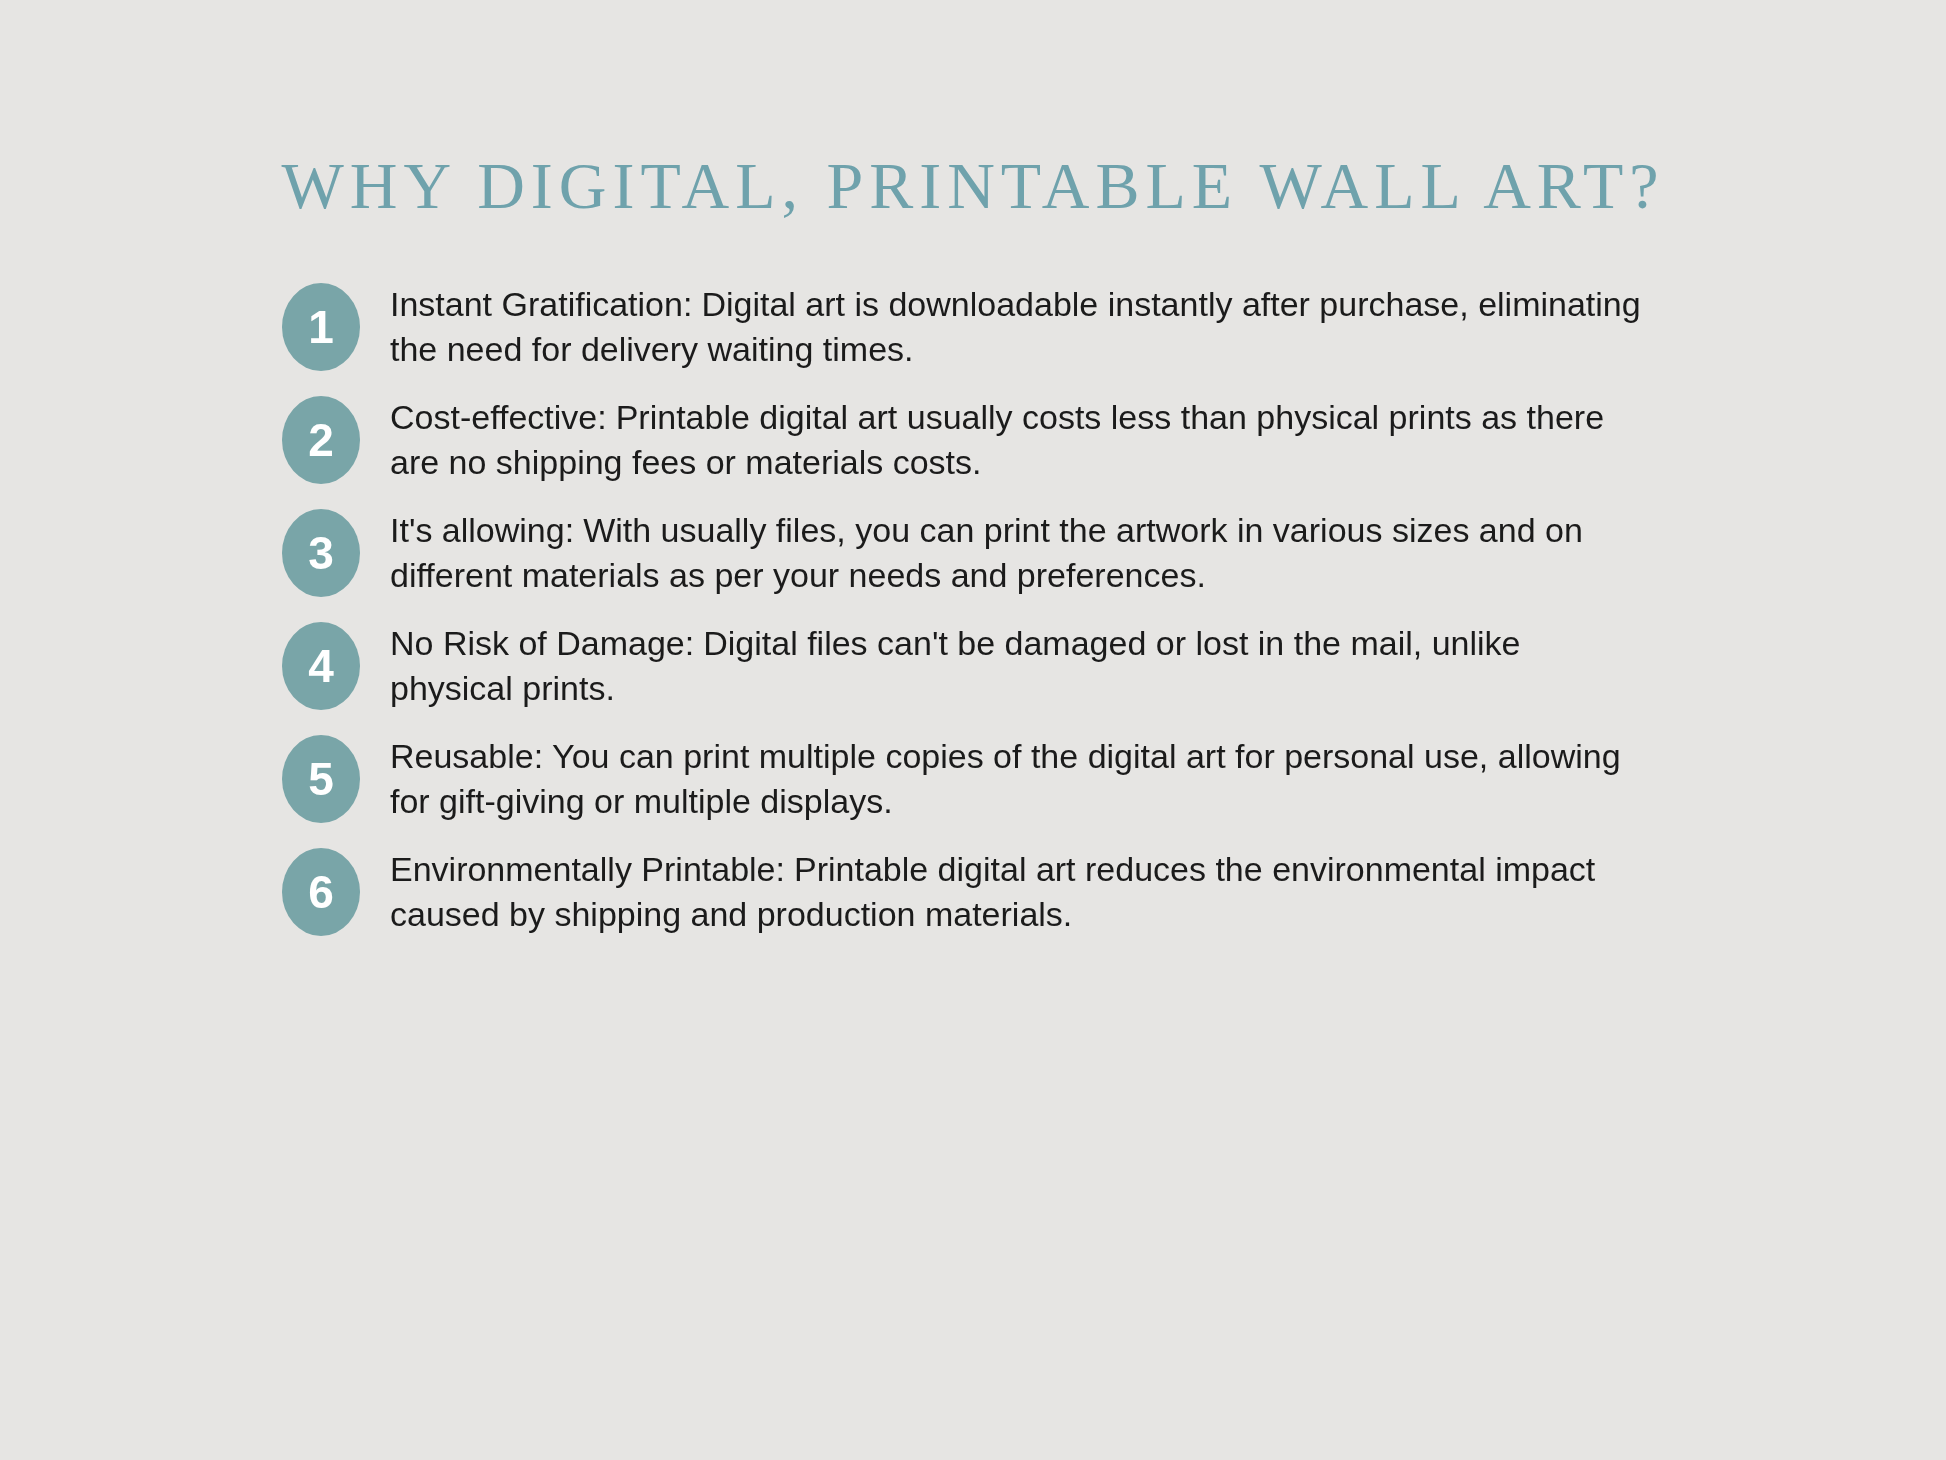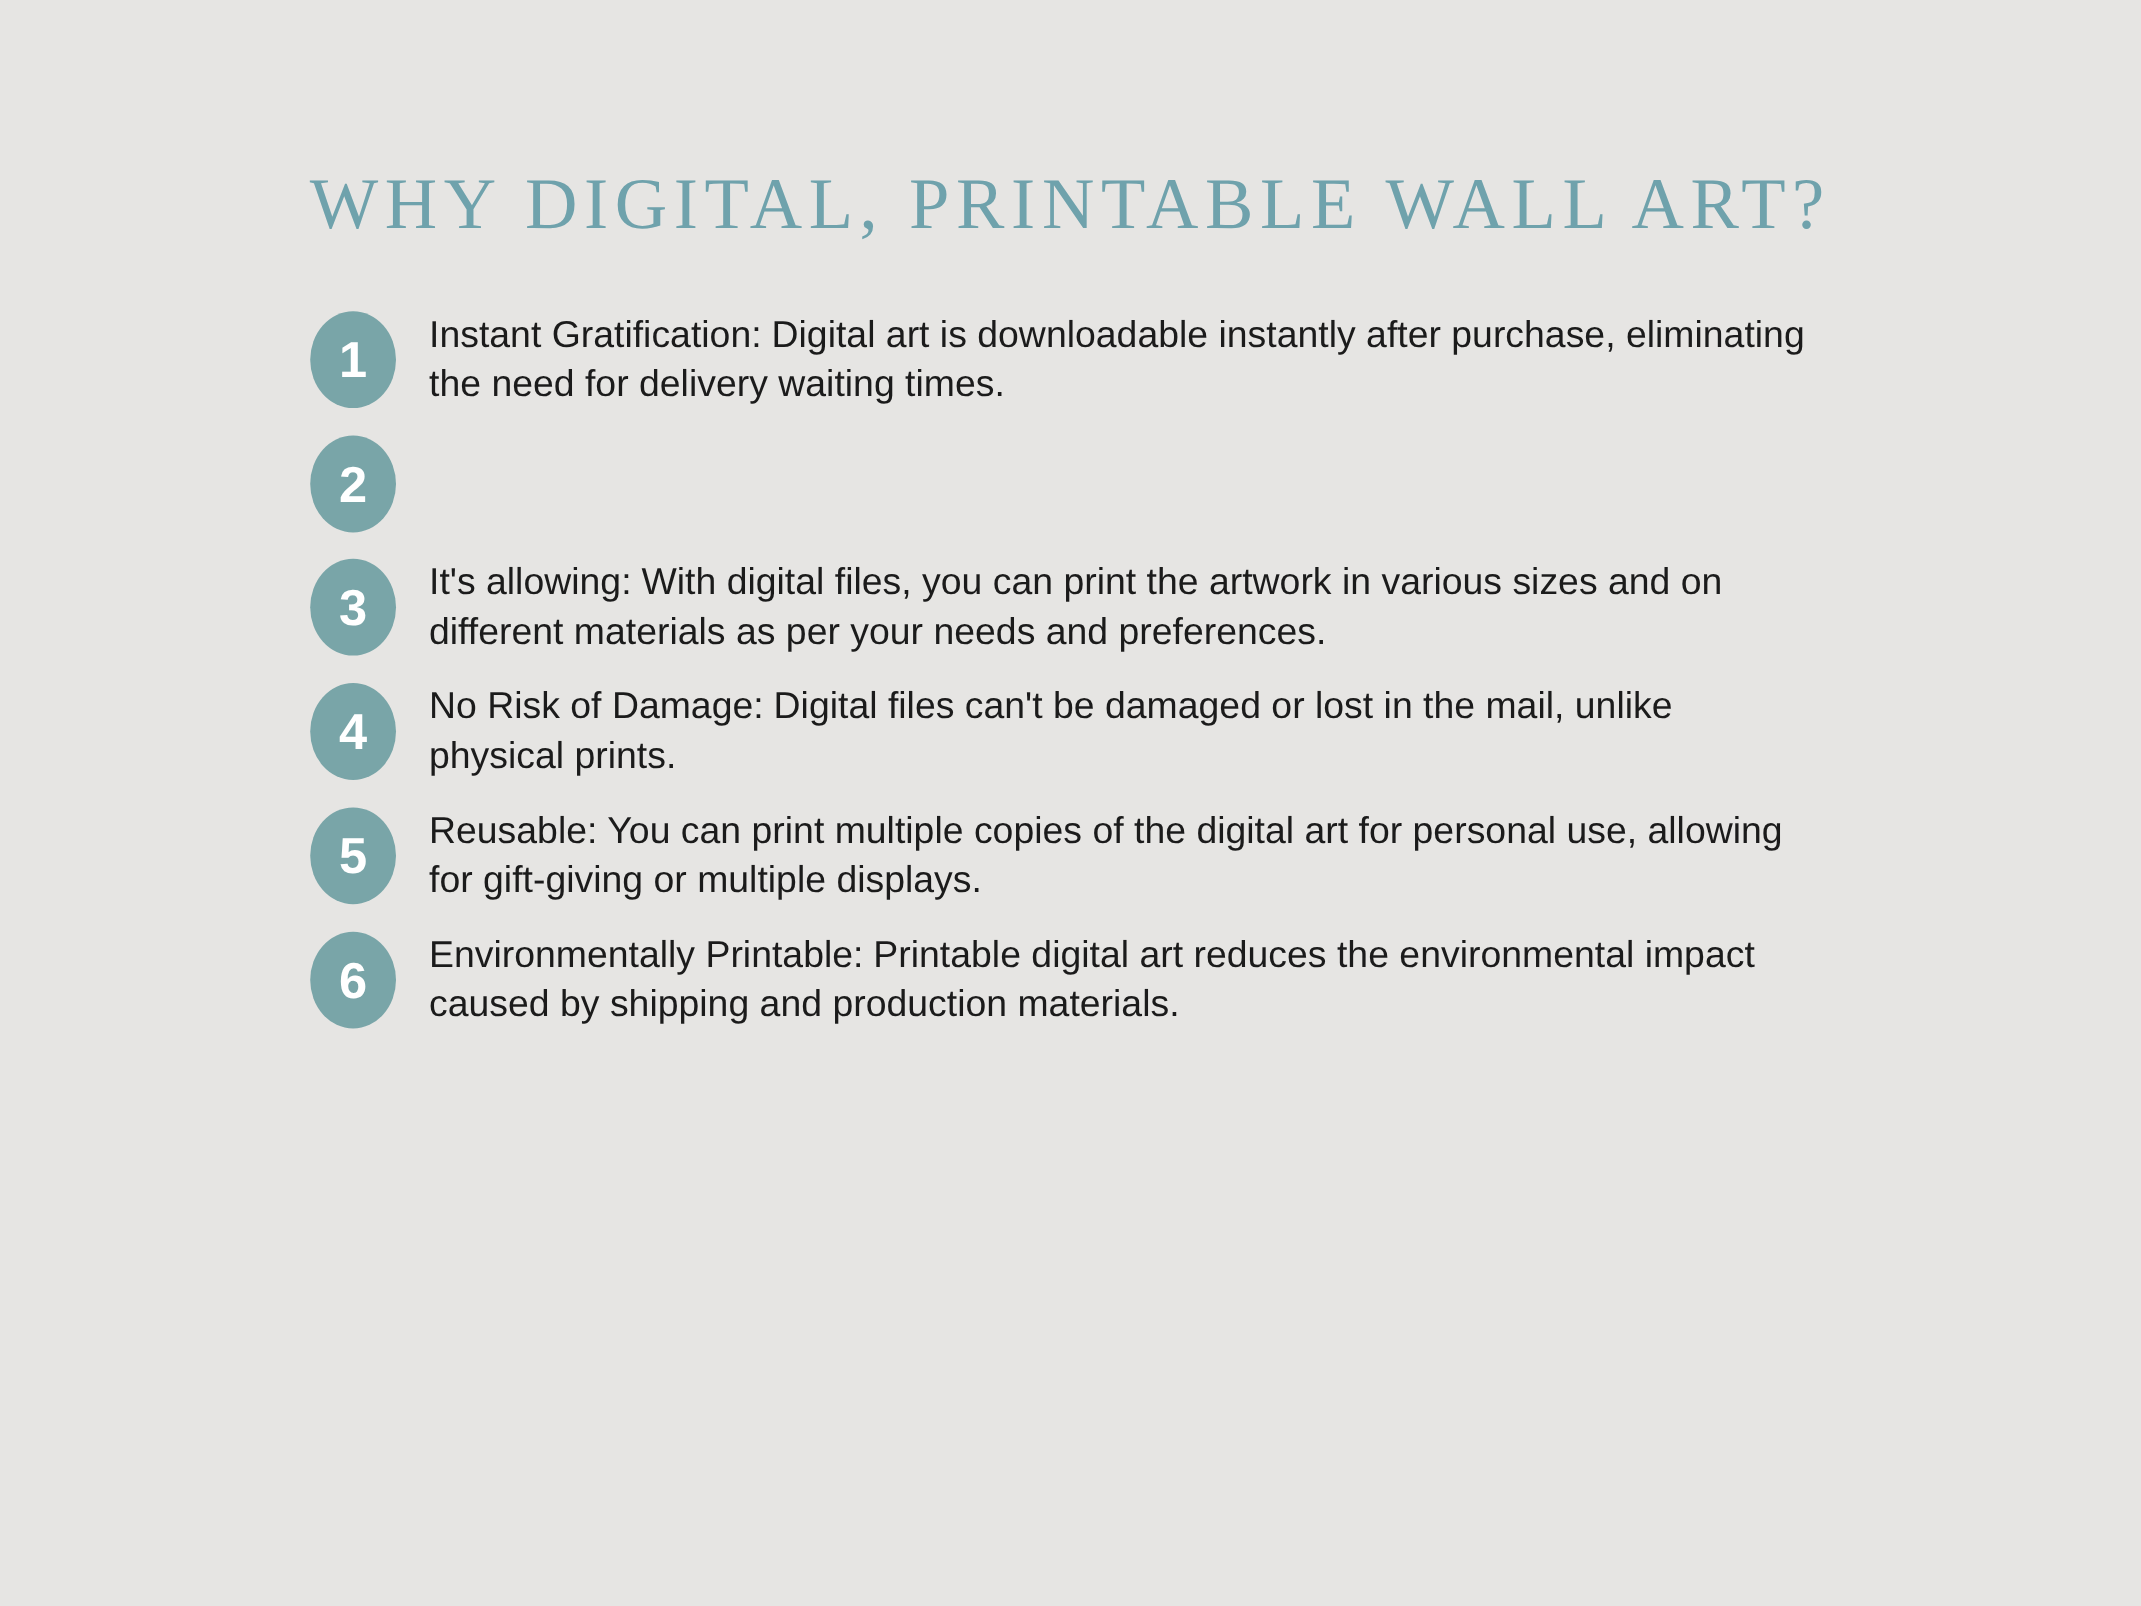--- a/index.html
+++ b/index.html
@@ -81,28 +81,31 @@
     </span>
     <p class="item-text">
       <strong class="item-label">Instant Gratification:</strong><span class="item-description">Digital art is downloadable instantly after purchase, eliminating the need for delivery waiting times.</span>
     </p>
   </li>
 
   <li class="item">
     <span class="badge">
       <span class="num">2</span>
     </span>
+    <p class="item-text">
+      <strong class="item-label">Cost-effective:</strong><span class="item-description">Printable digital art usually costs less than physical prints as there are no shipping fees or materials costs.</span>
+    </p>
   </li>
 
   <li class="item">
     <span class="badge">
       <span class="num">3</span>
     </span>
     <p class="item-text">
-      <strong class="item-label">It's allowing:</strong><span class="item-description">With digital files, you can print the artwork in various sizes and on different materials as per your needs and preferences.</span>
+      <strong class="item-label">It's allowing:</strong><span class="item-description">With usually files, you can print the artwork in various sizes and on different materials as per your needs and preferences.</span>
     </p>
   </li>
 
   <li class="item">
     <span class="badge">
       <span class="num">4</span>
     </span>
     <p class="item-text">
       <strong class="item-label">No Risk of Damage:</strong><span class="item-description">Digital files can't be damaged or lost in the mail, unlike physical prints.</span>
     </p>

